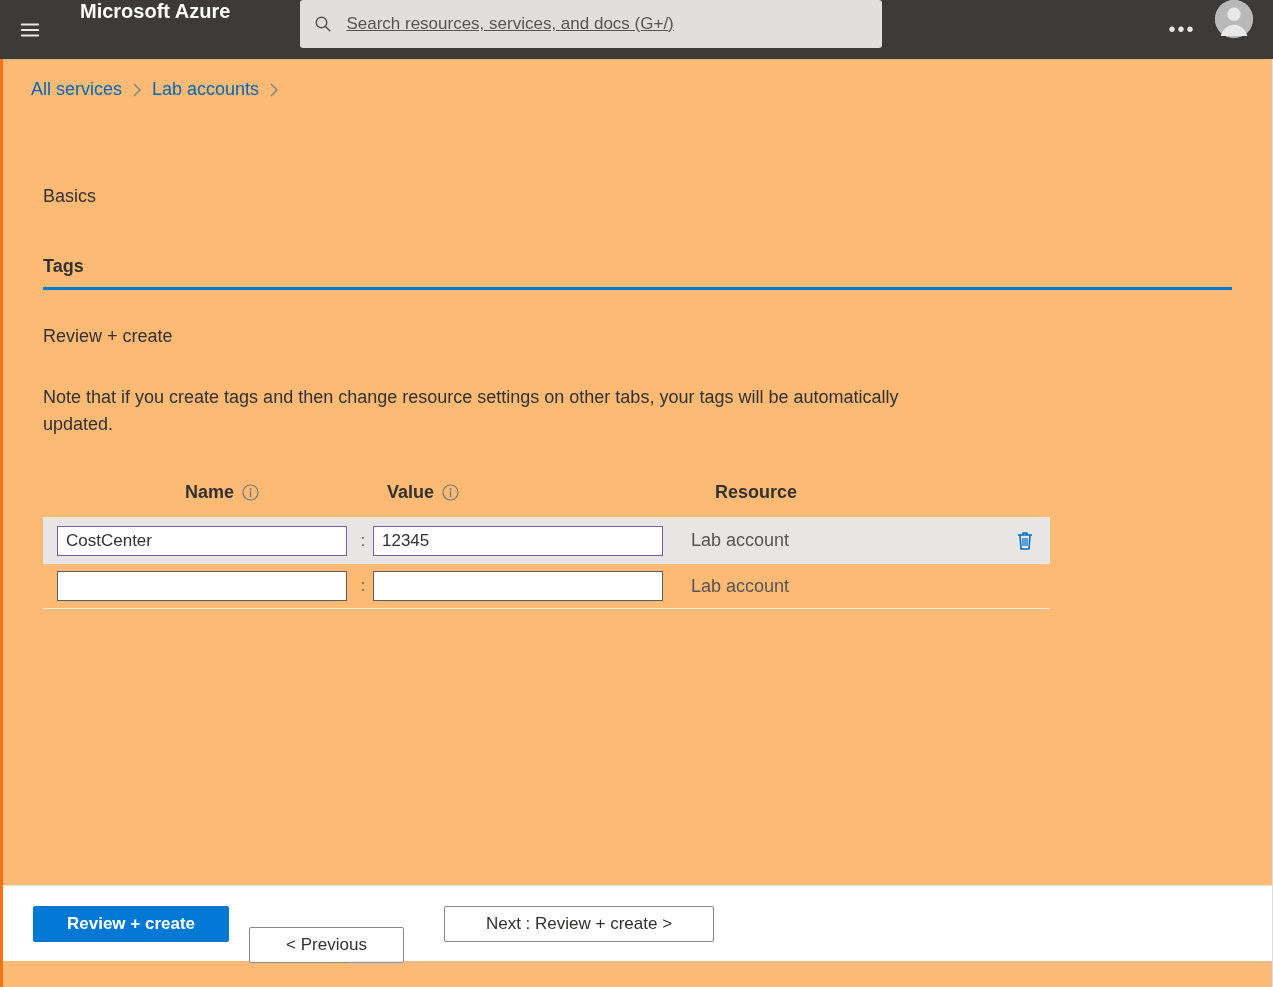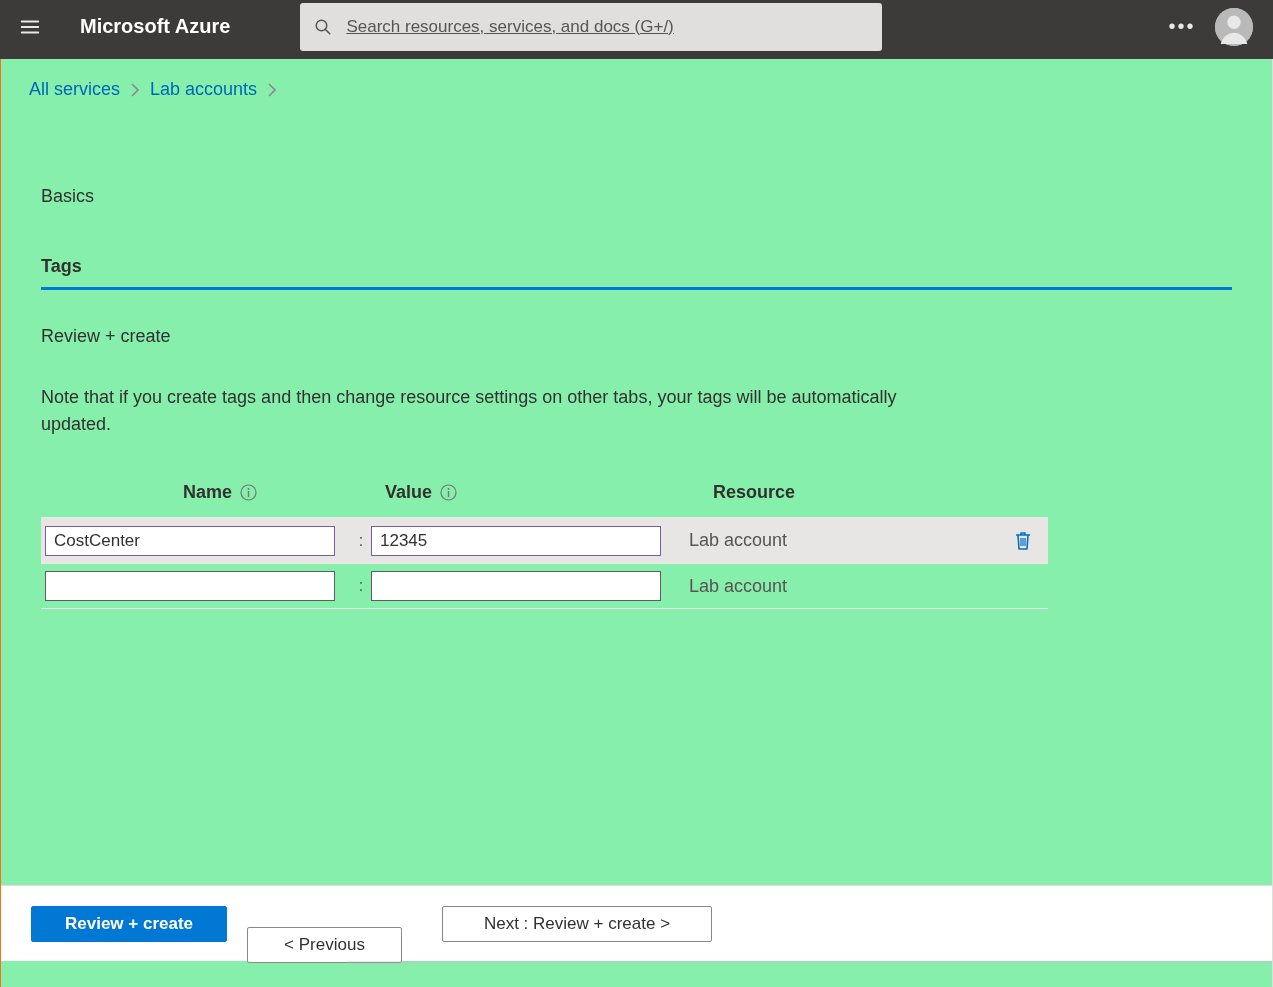--- a/index.html
+++ b/index.html
@@ -4,21 +4,21 @@
 <style>
   * { box-sizing: border-box; margin: 0; padding: 0; }
   html, body {
     width: 1273px; height: 987px; overflow: hidden;
     font-family: "Segoe UI", Arial, sans-serif;
     font-size: 14px; color: #323130; background: #fff;
   }
 
   
   .topbar {
-    height: 59px; background: #3d3b39; display: flex; align-items: center;
+    height: 59px; background: #3d3b39; display: flex; align-items: flex-start;
     padding: 0 10px 6px 0;
   }
   .hamburger {
     width: 60px; height: 59px; display: flex; align-items: center; justify-content: center;
     cursor: pointer;
   }
   .hamburger svg { width: 22px; height: 22px; }
   .brand {
     color: #fff; font-size: 20px; font-weight: 600; margin-left: 20px; margin-right: 70px;
   }
@@ -41,21 +41,21 @@
   .avatar {
     width: 38px; height: 38px; border-radius: 50%; background: #b9b9b9;
     display: flex; align-items: center; justify-content: center; margin: 0 10px 0 10px;
     cursor: pointer;
   }
   .avatar svg { width: 38px; height: 38px; }
 
   
   .content-outer {
     position: absolute; top: 59px; bottom: 0; left: 0; right: 0;
-    background: #86efac; border-left: 1px solid #f97316; border-right: 1px solid #e1dfdd;
+    background: #fdba74; border-left: 3px solid #f97316; border-right: 1px solid #e1dfdd;
   }
   .breadcrumbs {
     display: flex; align-items: center; gap: 10px;
     padding: 20px 28px 6px 28px; font-size: 18px;
   }
   .breadcrumbs a { color: #0066b8; text-decoration: none; cursor: pointer; }
   .chev { color: #5a5a5a; }
   .chev svg { width: 10px; height: 14px; display: block; }
   .title-row {
     display: flex; align-items: center; padding: 4px 28px 0 28px;
@@ -102,21 +102,21 @@
   .col-name  { width: 330px; display:flex; align-items:center; gap:8px;justify-content:center;}
   .col-value { width: 316px; display:flex; align-items:center; gap:8px;}
   .col-res   { flex: 1; margin-left: 12px; }
   .info-icon svg { width: 17px; height: 17px; display:block; }
   .tag-row {
     display: flex; align-items: center; height: 46px;
     border-top: 1px solid #e9e8e7;
   }
   .tag-row:last-child { border-bottom: 1px solid #e9e8e7; }
   .tag-row.first { background: #e8e6e4; }
-  .cell-name  { width: 310px; padding-left: 4px; }
+  .cell-name  { width: 310px; padding-left: 14px; }
   .cell-colon { width: 20px; text-align: center; color:#555; font-size:16px;}
   .cell-value { width: 296px; }
   .cell-res   { flex: 1; padding-left: 22px; font-size: 18px; color: #575553;}
   .cell-del   { width: 50px; display:flex; align-items:center; justify-content:center; }
   .tag-input {
     width: 290px; height: 30px; border: 1px solid #605e5c; padding: 0 8px;
     font-size: 17px; color: #323130; outline: none; background: #fff;
   }
   .tag-row.first .tag-input { border-color: #7b5aa6; }
   .cell-del svg { width: 20px; height: 22px; cursor: pointer; }

